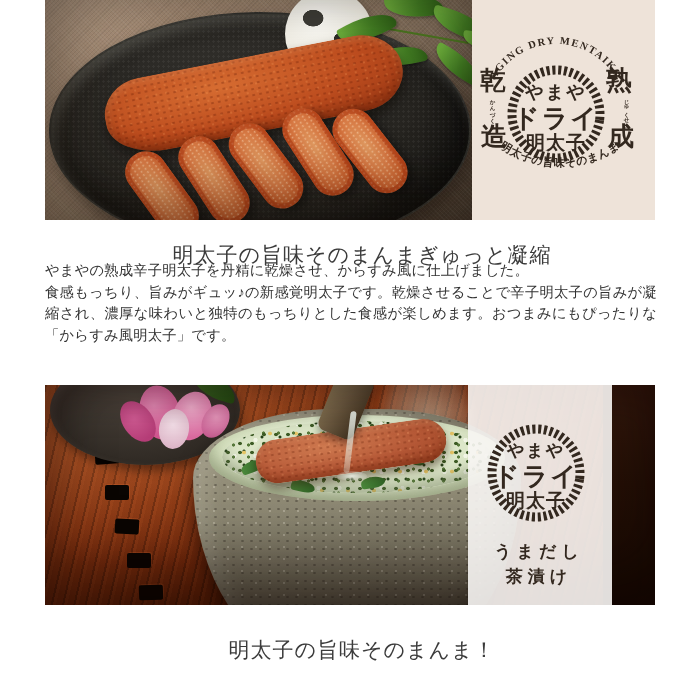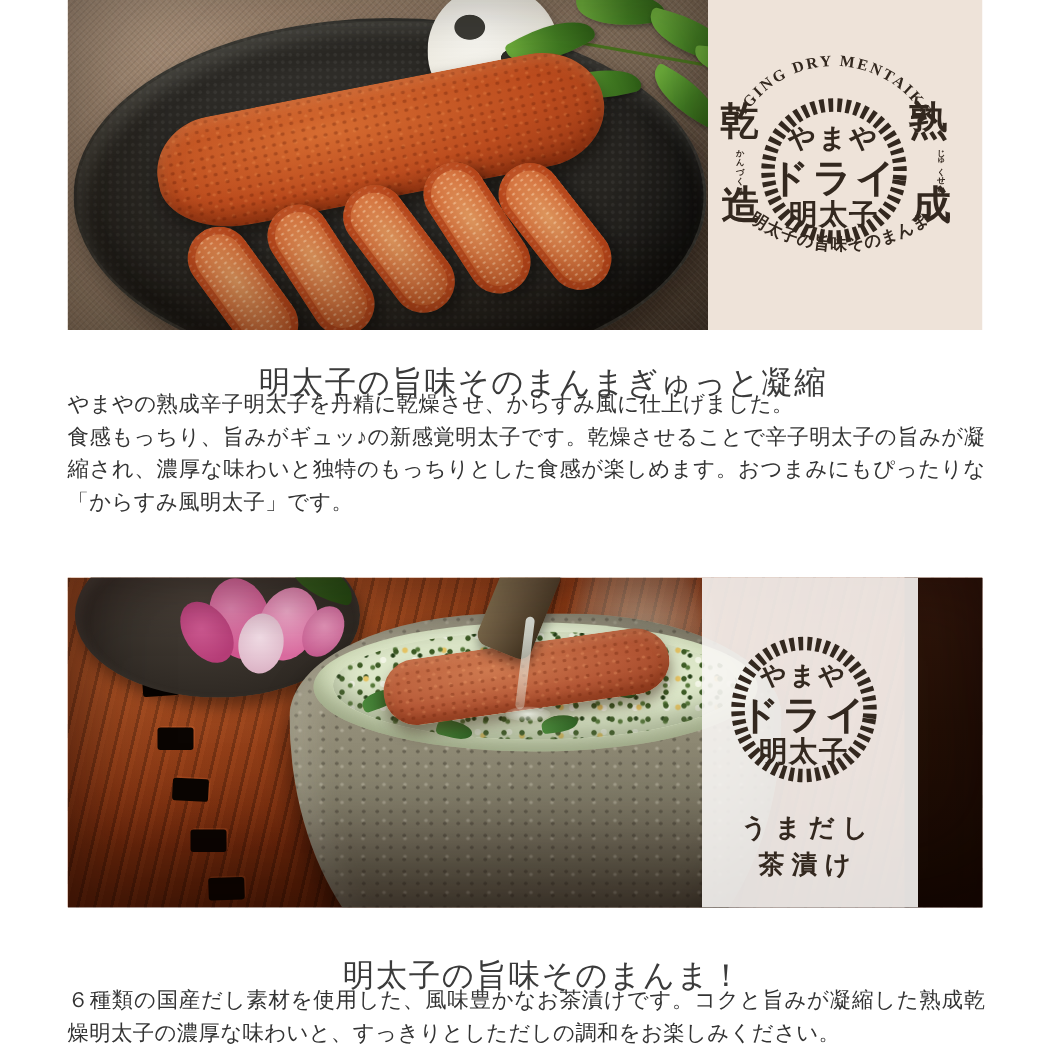--- a/index.html
+++ b/index.html
@@ -262,15 +262,14 @@
         <text x="68" y="71" text-anchor="middle" font-size="17" letter-spacing="2">やまや</text>
         <text x="68" y="100" text-anchor="middle" font-size="26" letter-spacing="2">ドライ</text>
         <text x="68" y="122" text-anchor="middle" font-size="19" letter-spacing="1">明太子</text>
         <text x="71" y="172" text-anchor="middle" font-size="17" letter-spacing="5" font-weight="normal" fill="#4c453d">うまだし</text>
         <text x="71" y="197" text-anchor="middle" font-size="17" letter-spacing="5" font-weight="normal" fill="#4c453d">茶漬け</text>
       </svg>
     </div>
   </figure>
 
   <h2 class="heading h2">明太子の旨味そのまんま！</h2>
-  <p class="para p2">６種類の国産だし素材を使用した、風味豊かなお茶漬けです。コクと旨みが凝縮した熟成乾燥明太子の濃厚な味わいと、すっきりとしただしの調和をお楽しみください。</p>
 
 </div>
 
 </body></html>

